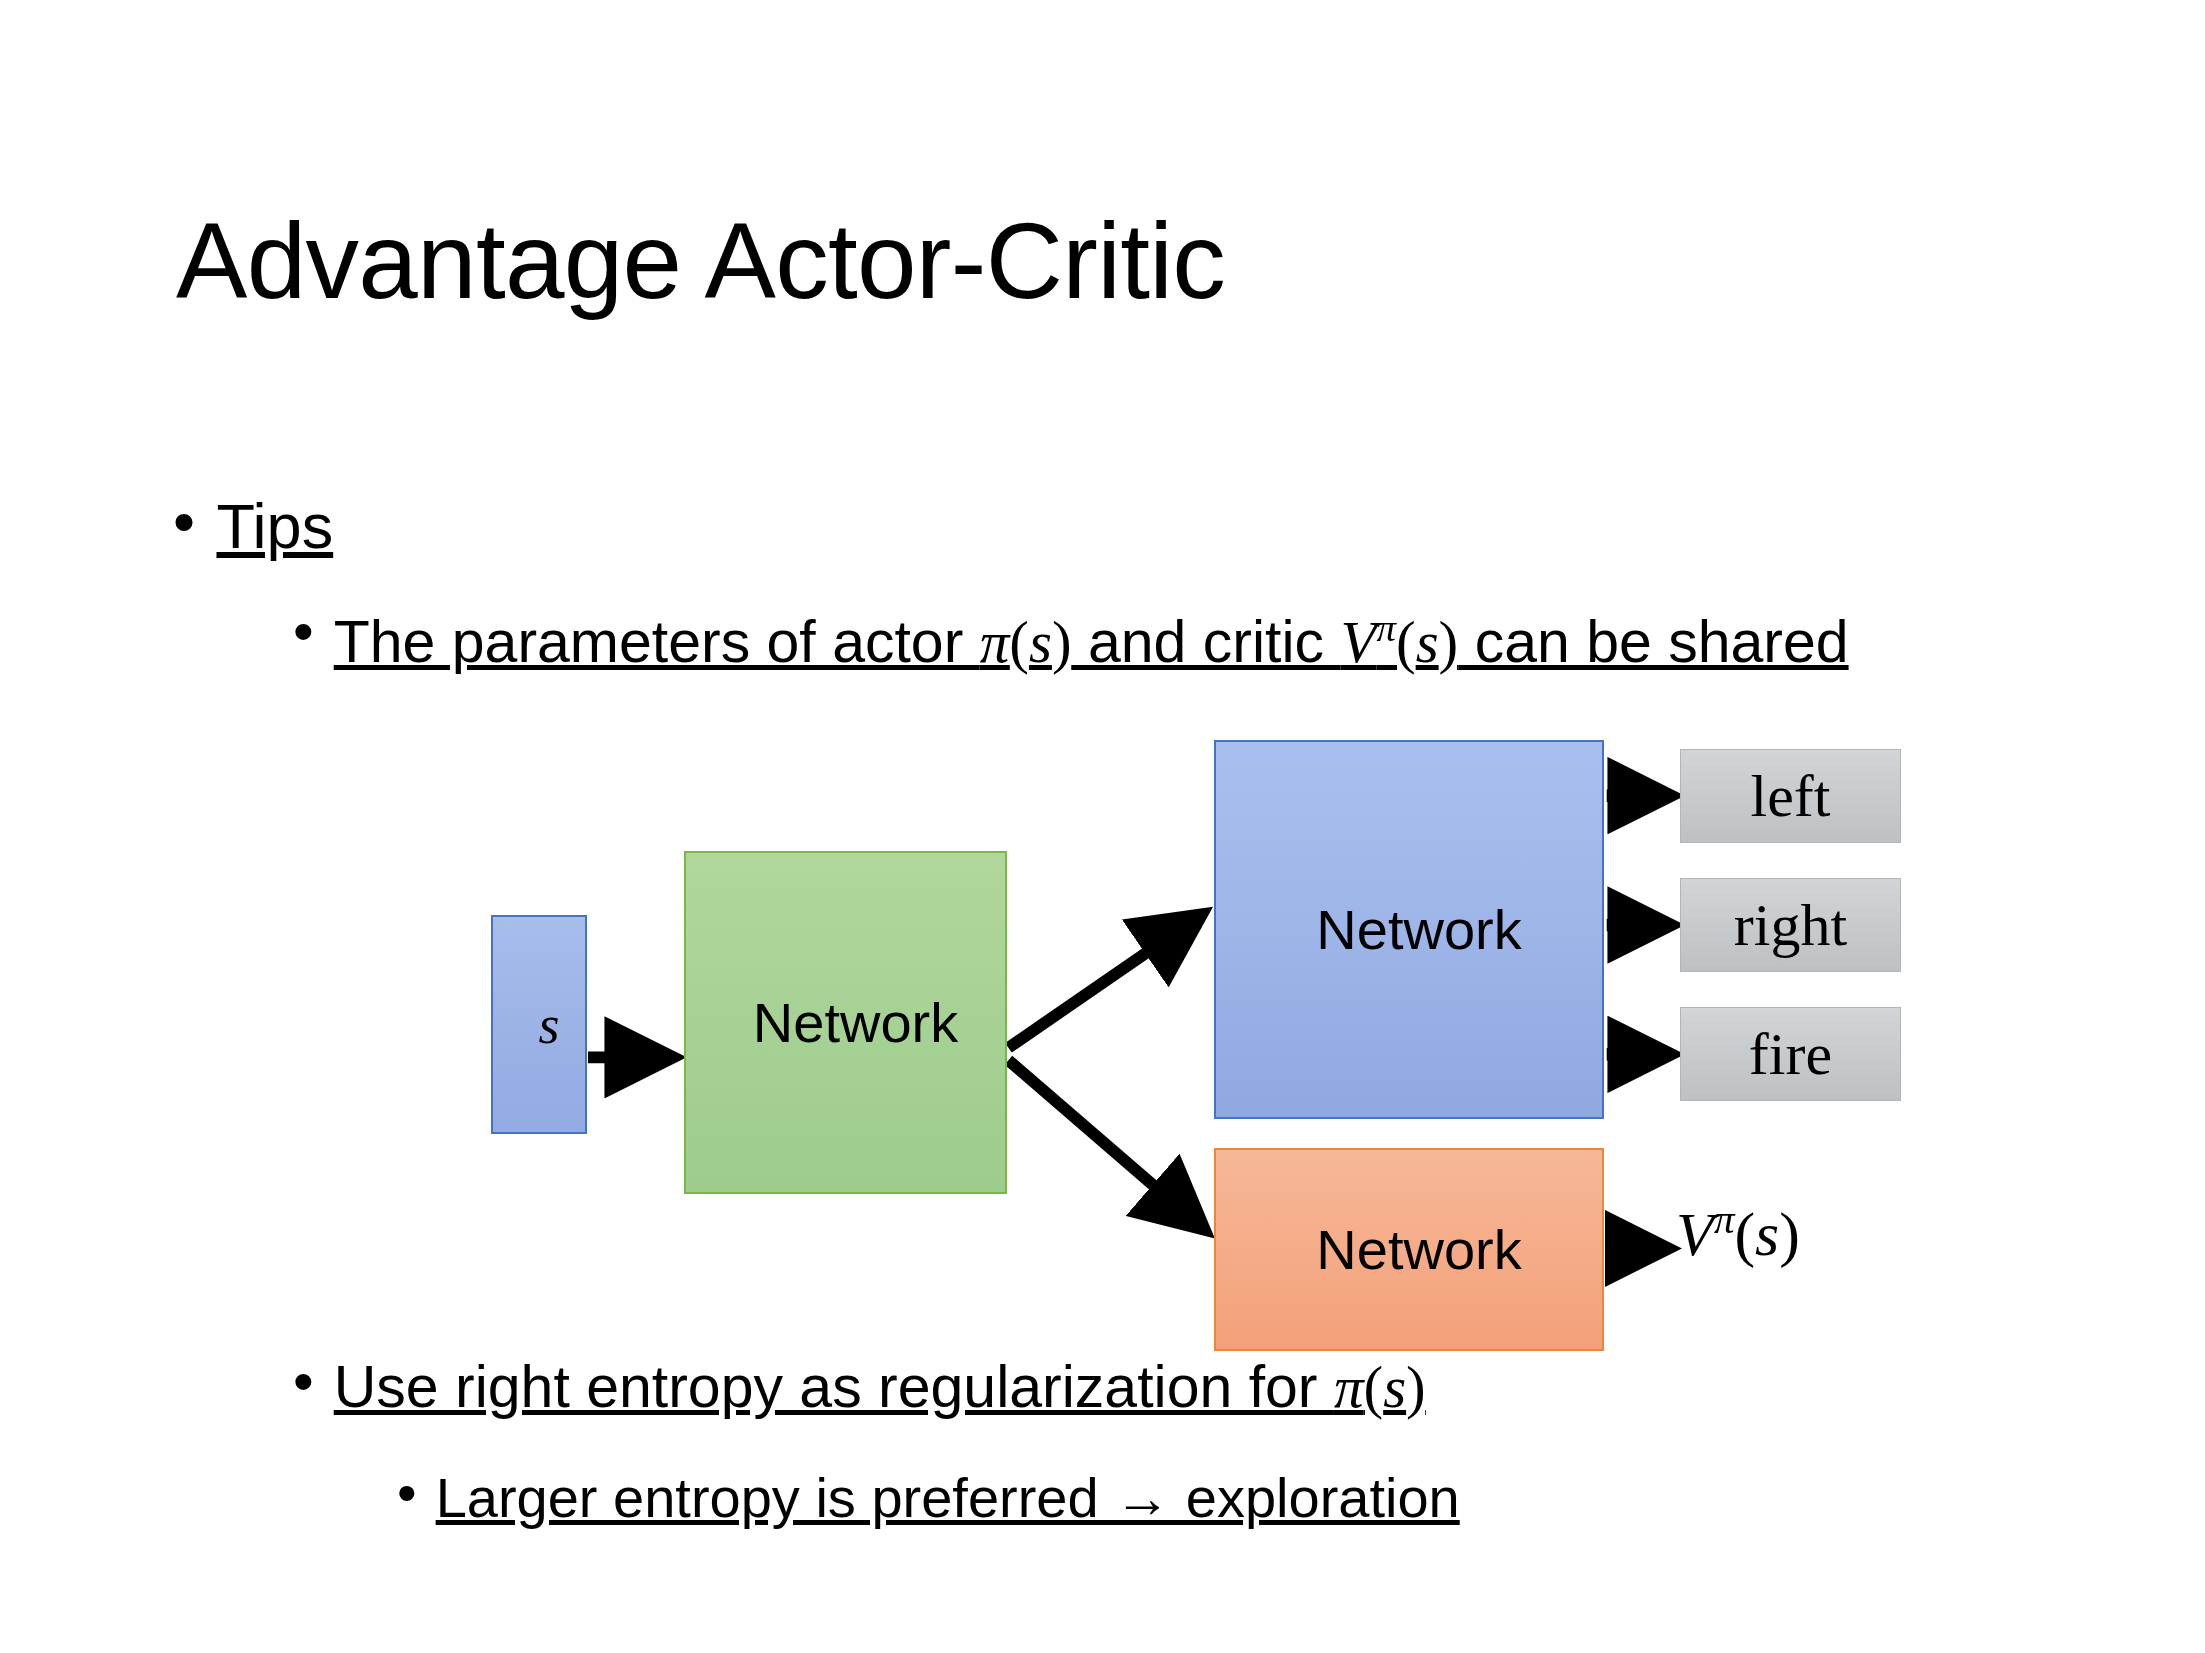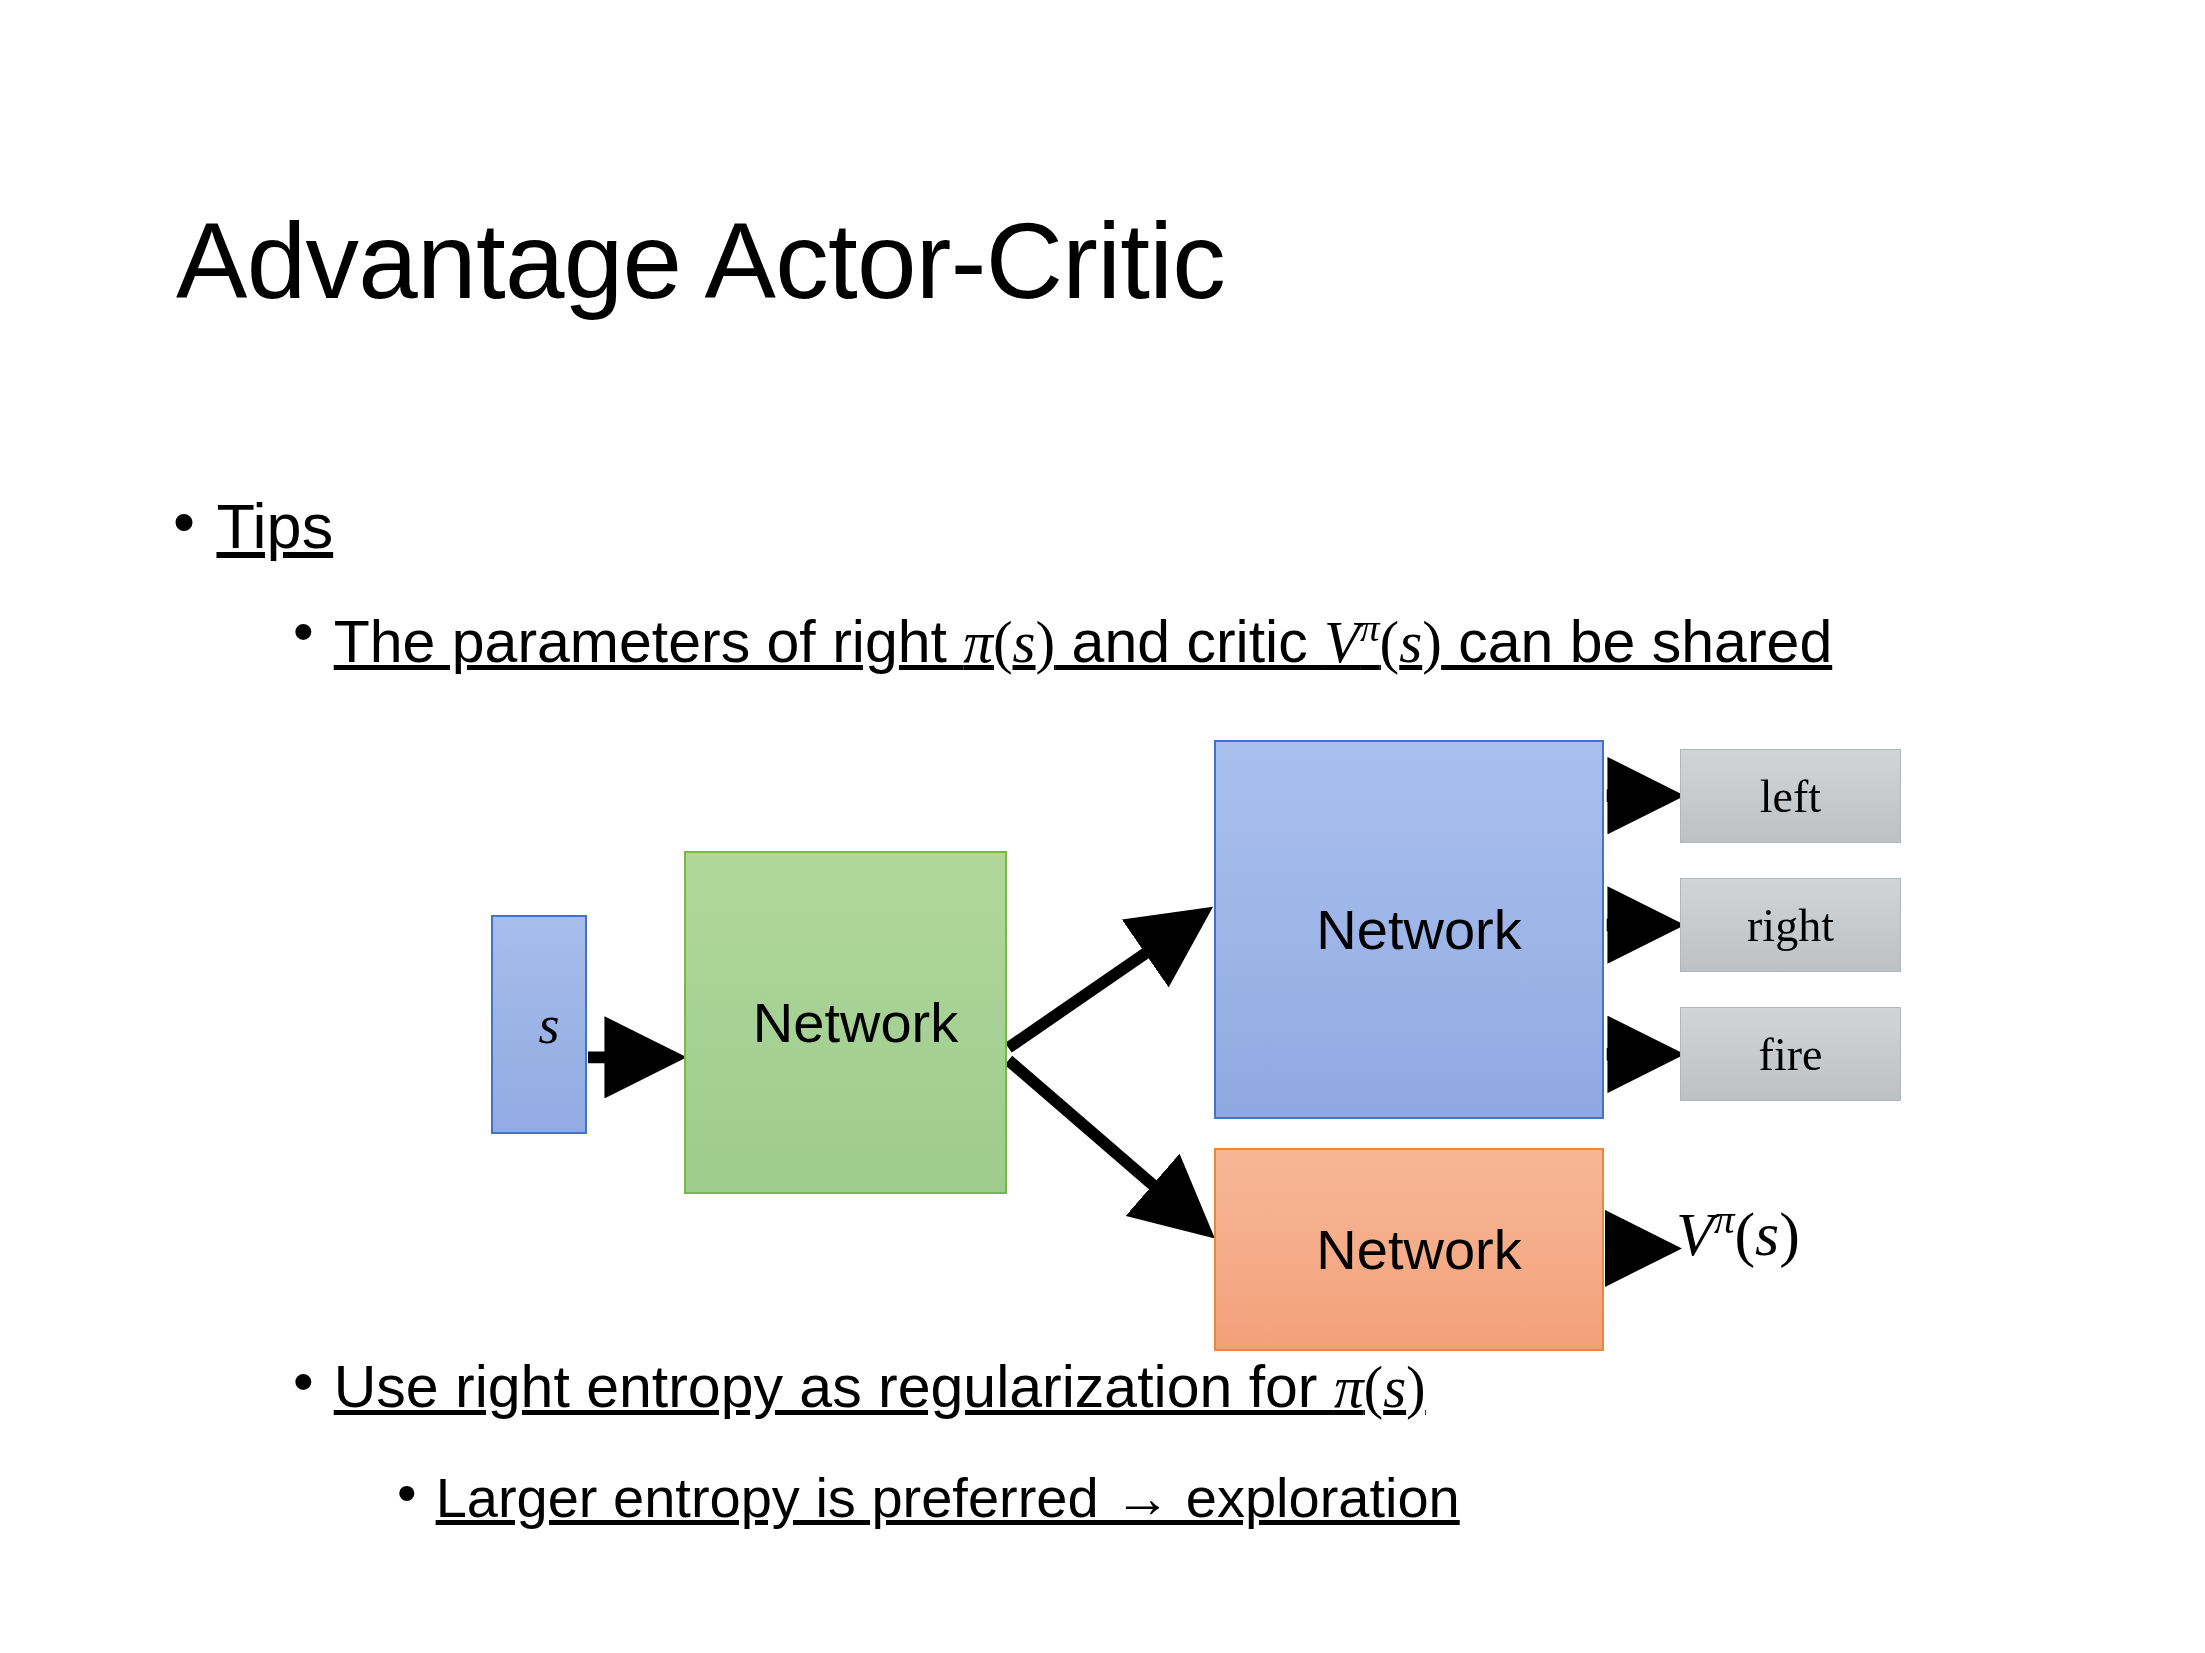--- a/index.html
+++ b/index.html
@@ -148,21 +148,21 @@
     position: absolute;
     box-sizing: border-box;
     display: flex;
     align-items: center;
     justify-content: center;
     width: 221px;
     height: 94px;
     background: linear-gradient(180deg, #d2d5d8 0%, #c6cacd 55%, #bdc1c4 100%);
     border: 1.5px solid #b2b6b9;
     font-family: "Liberation Serif", serif;
-    font-size: 46px;
+    font-size: 60px;
     color: #000000;
   }
   #act-left  { left: 1680px; top: 712px; }
   #act-right { left: 1680px; top: 841px; text-align: center; }
   #act-fire  { left: 1680px; top: 970px; }
 
   #vpi-out {
     position: absolute;
     left: 1676px;
     top: 1161px;
@@ -178,21 +178,21 @@
 
   <div id="title">Advantage Actor-Critic</div>
 
   <div class="bullet" id="b-tips">
     <span class="dot">•</span>
     <span class="btext">Tips</span>
   </div>
 
   <div class="bullet" id="b-params">
     <span class="dot">•</span>
-    <span class="btext"><span>The parameters of right </span><span class="mgreek">π</span><span class="mpar">(</span><span class="mvar">s</span><span class="mpar">)</span><span>  and critic </span><span class="mvar">V</span><span class="msup">π</span><span class="mpar">(</span><span class="mvar">s</span><span class="mpar">)</span><span> can be shared</span></span>
+    <span class="btext"><span>The parameters of actor </span><span class="mgreek">π</span><span class="mpar">(</span><span class="mvar">s</span><span class="mpar">)</span><span>  and critic </span><span class="mvar">V</span><span class="msup">π</span><span class="mpar">(</span><span class="mvar">s</span><span class="mpar">)</span><span> can be shared</span></span>
   </div>
 
   <div class="bullet" id="b-entropy">
     <span class="dot">•</span>
     <span class="btext"><span>Use right entropy as regularization for </span><span class="mgreek">π</span><span class="mpar">(</span><span class="mvar">s</span><span class="mpar">)</span></span>
   </div>
 
   <div class="bullet" id="b-larger">
     <span class="dot">•</span>
     <span class="btext">Larger entropy is preferred → exploration</span>

